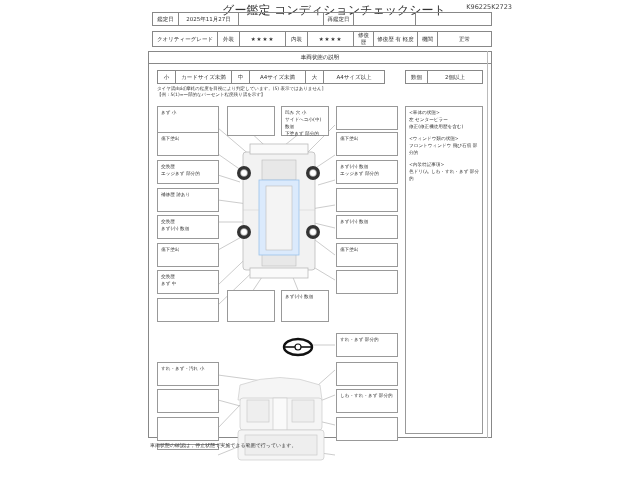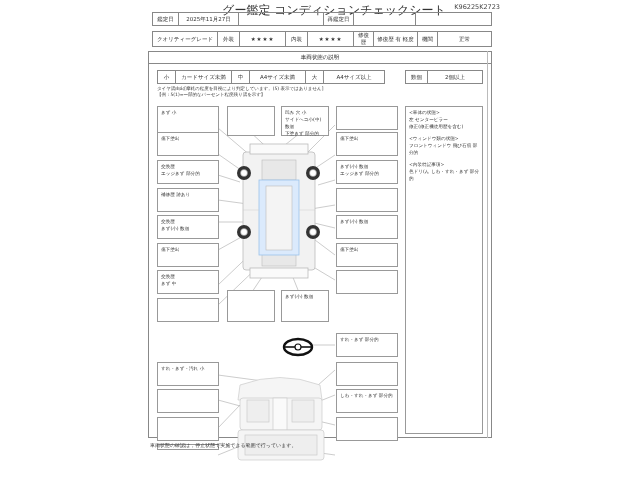--- a/index.html
+++ b/index.html
@@ -1,20 +1,20 @@
 <!DOCTYPE html>
 <html><head>
 <meta charset="utf-8">
 <style>
   * { box-sizing: border-box; margin: 0; padding: 0; }
   html, body { width: 640px; height: 480px; background: #ffffff; overflow: hidden; }
   body { font-family: "DejaVu Sans", sans-serif; color: #222; position: relative; }
   .abs { position: absolute; }
   .title { left: 0; width: 640px; top: 2px; text-align: center; font-size: 12px; color: #333; padding-left: 28px; }
-  .docid { right: 140px; top: 3px; font-size: 6.5px; color: #444; }
+  .docid { right: 128px; top: 3px; font-size: 6.5px; color: #444; }
   table.hdr { position: absolute; border-collapse: collapse; font-size: 5.5px; color: #333; }
   table.hdr td { border: 1px solid #888; text-align: center; height: 13px; padding: 0 2px; }
   .frame { border: 1px solid #888; }
   .box { position: absolute; border: 1px solid #999; background: #fff; font-size: 4.6px; line-height: 7px; padding: 2px 3px; color: #333; }
   .notes { position: absolute; font-size: 4.5px; line-height: 6px; color: #333; }
   .star { letter-spacing: 1px; }
   svg { position: absolute; left: 0; top: 0; }
 </style>
 </head>
 <body>

